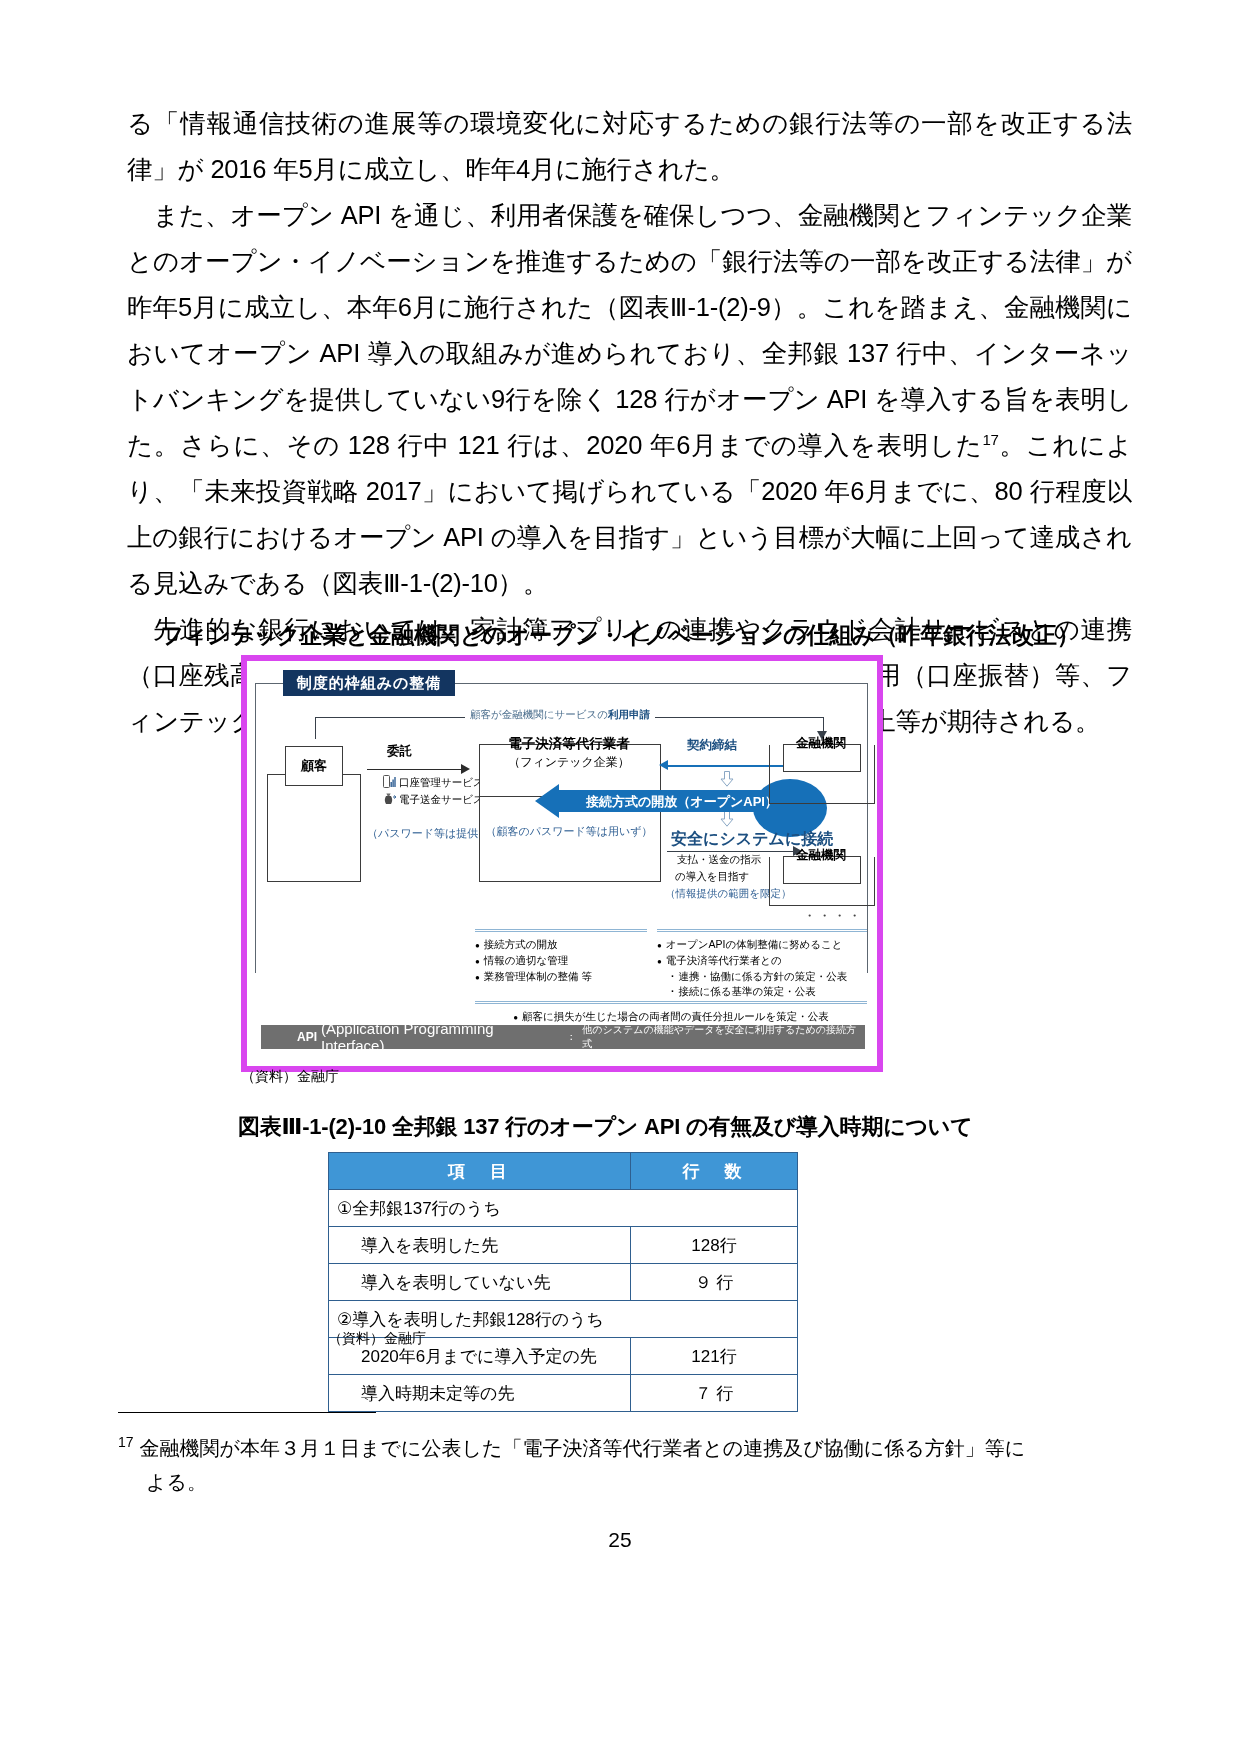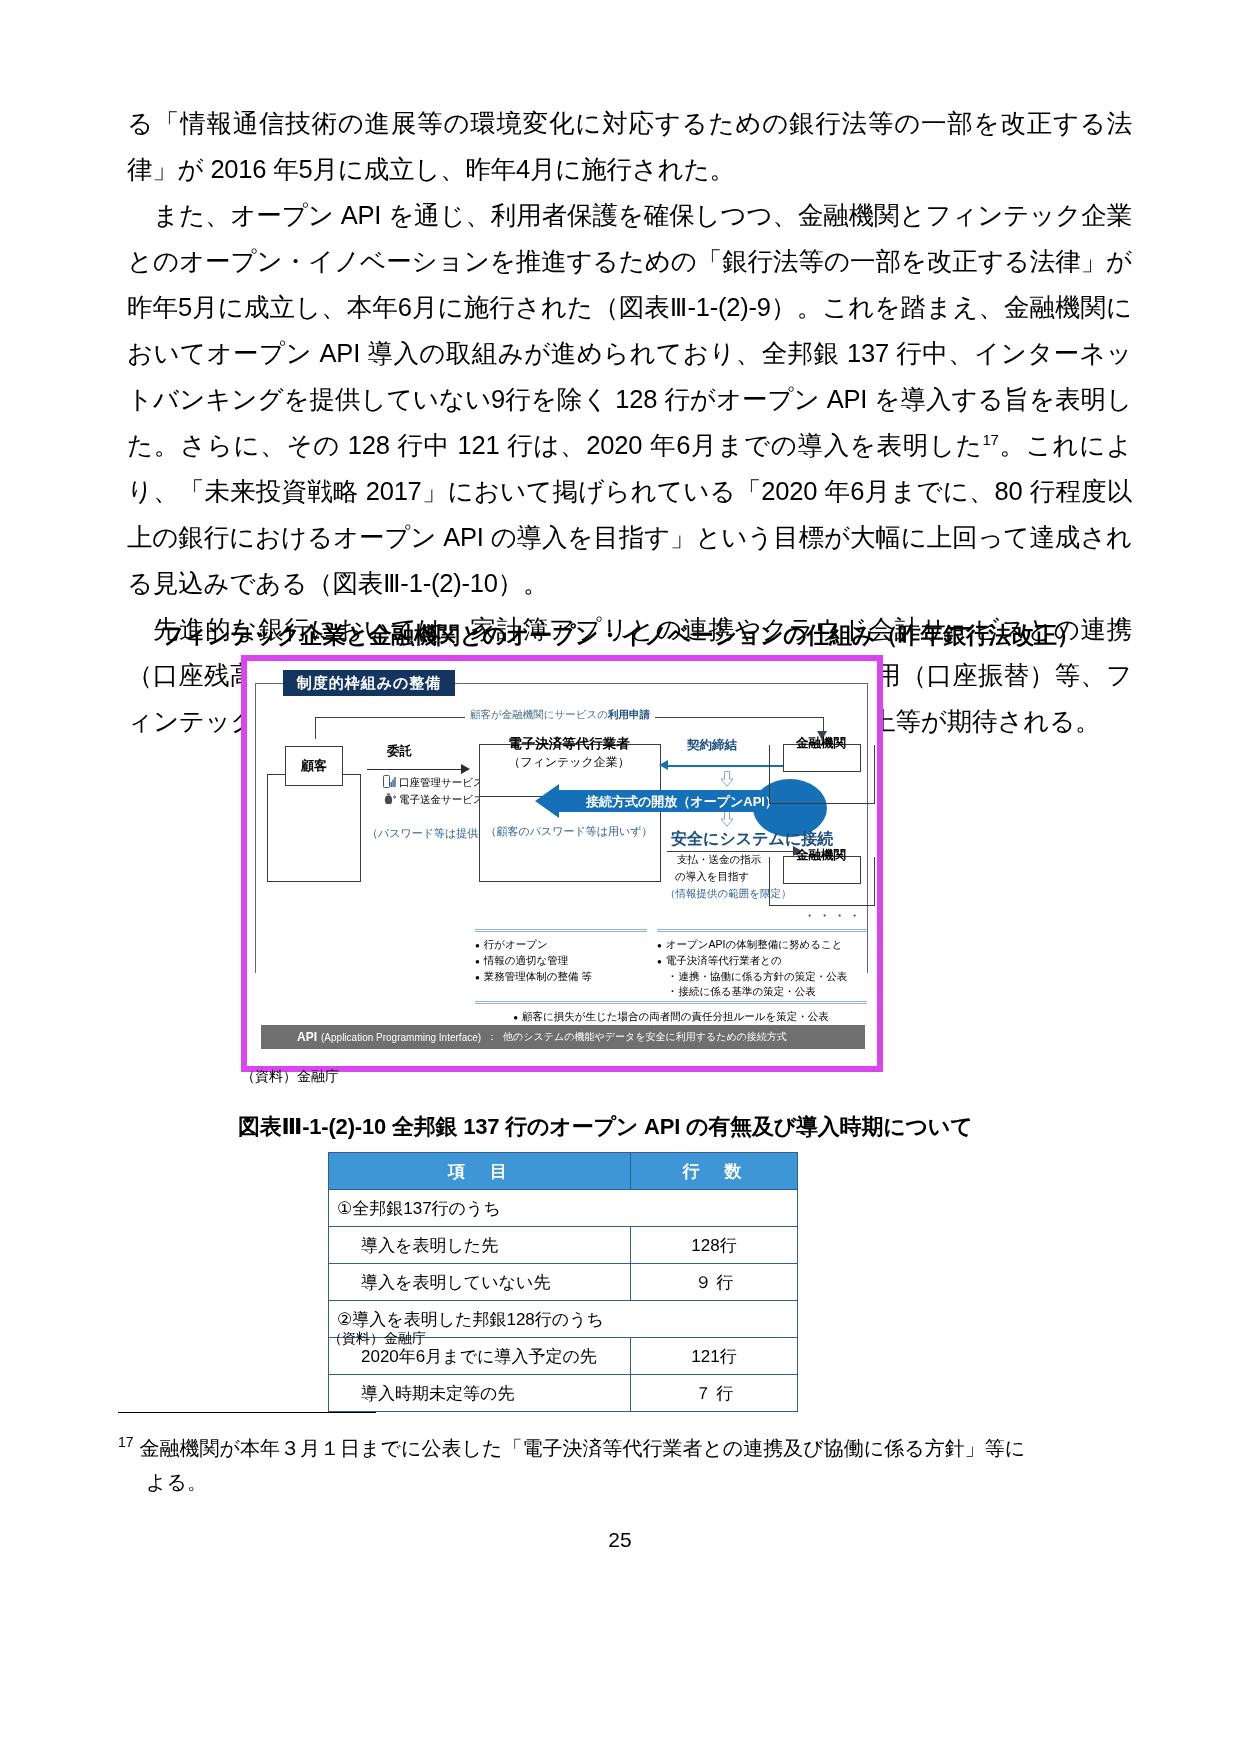--- a/index.html
+++ b/index.html
@@ -366,21 +366,21 @@
     width: 604px; height: 24px;
     background: #6f6f6f;
     color: #ffffff;
     display: flex;
     align-items: center;
     padding-left: 36px;
     box-sizing: border-box;
     font-size: 10px;
   }
   .api-foot b { font-size: 12px; margin-right: 4px; }
-  .api-foot .sm { font-size: 10px; }
+  .api-foot .sm { font-size: 15px; }
 
   .source9 {
     position: absolute;
     left: 241px;
     top: 1068px;
     font-size: 14px;
   }
 
   
   .fig10-title {
@@ -552,21 +552,21 @@
     <div class="dg bank1-wrap"></div>
     <div class="dg bank1 box"></div>
     <div class="dg bank1-t">金融機関</div>
     <div class="dg bank2-wrap"></div>
     <div class="dg bank2 box"></div>
     <div class="dg bank2-t">金融機関</div>
     <div class="dg dots">・・・・</div>
 
     <div class="dg bp bpanel bp-left">
       <ul>
-        <li class="b1">行がオープン</li>
+        <li class="b1">接続方式の開放</li>
         <li class="b1">情報の適切な管理</li>
         <li class="b1">業務管理体制の整備 等</li>
       </ul>
     </div>
 
     <div class="dg bp bpanel bp-right">
       <ul>
         <li class="b1">オープンAPIの体制整備に努めること</li>
         <li class="b1">電子決済等代行業者との</li>
         <li class="b2">連携・協働に係る方針の策定・公表</li>

